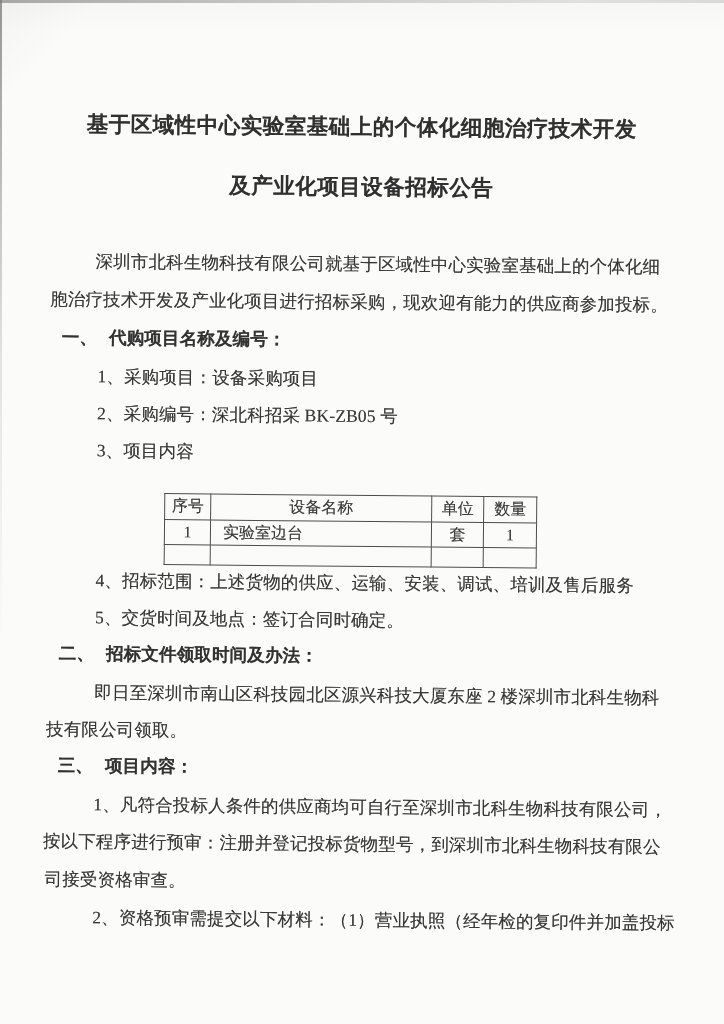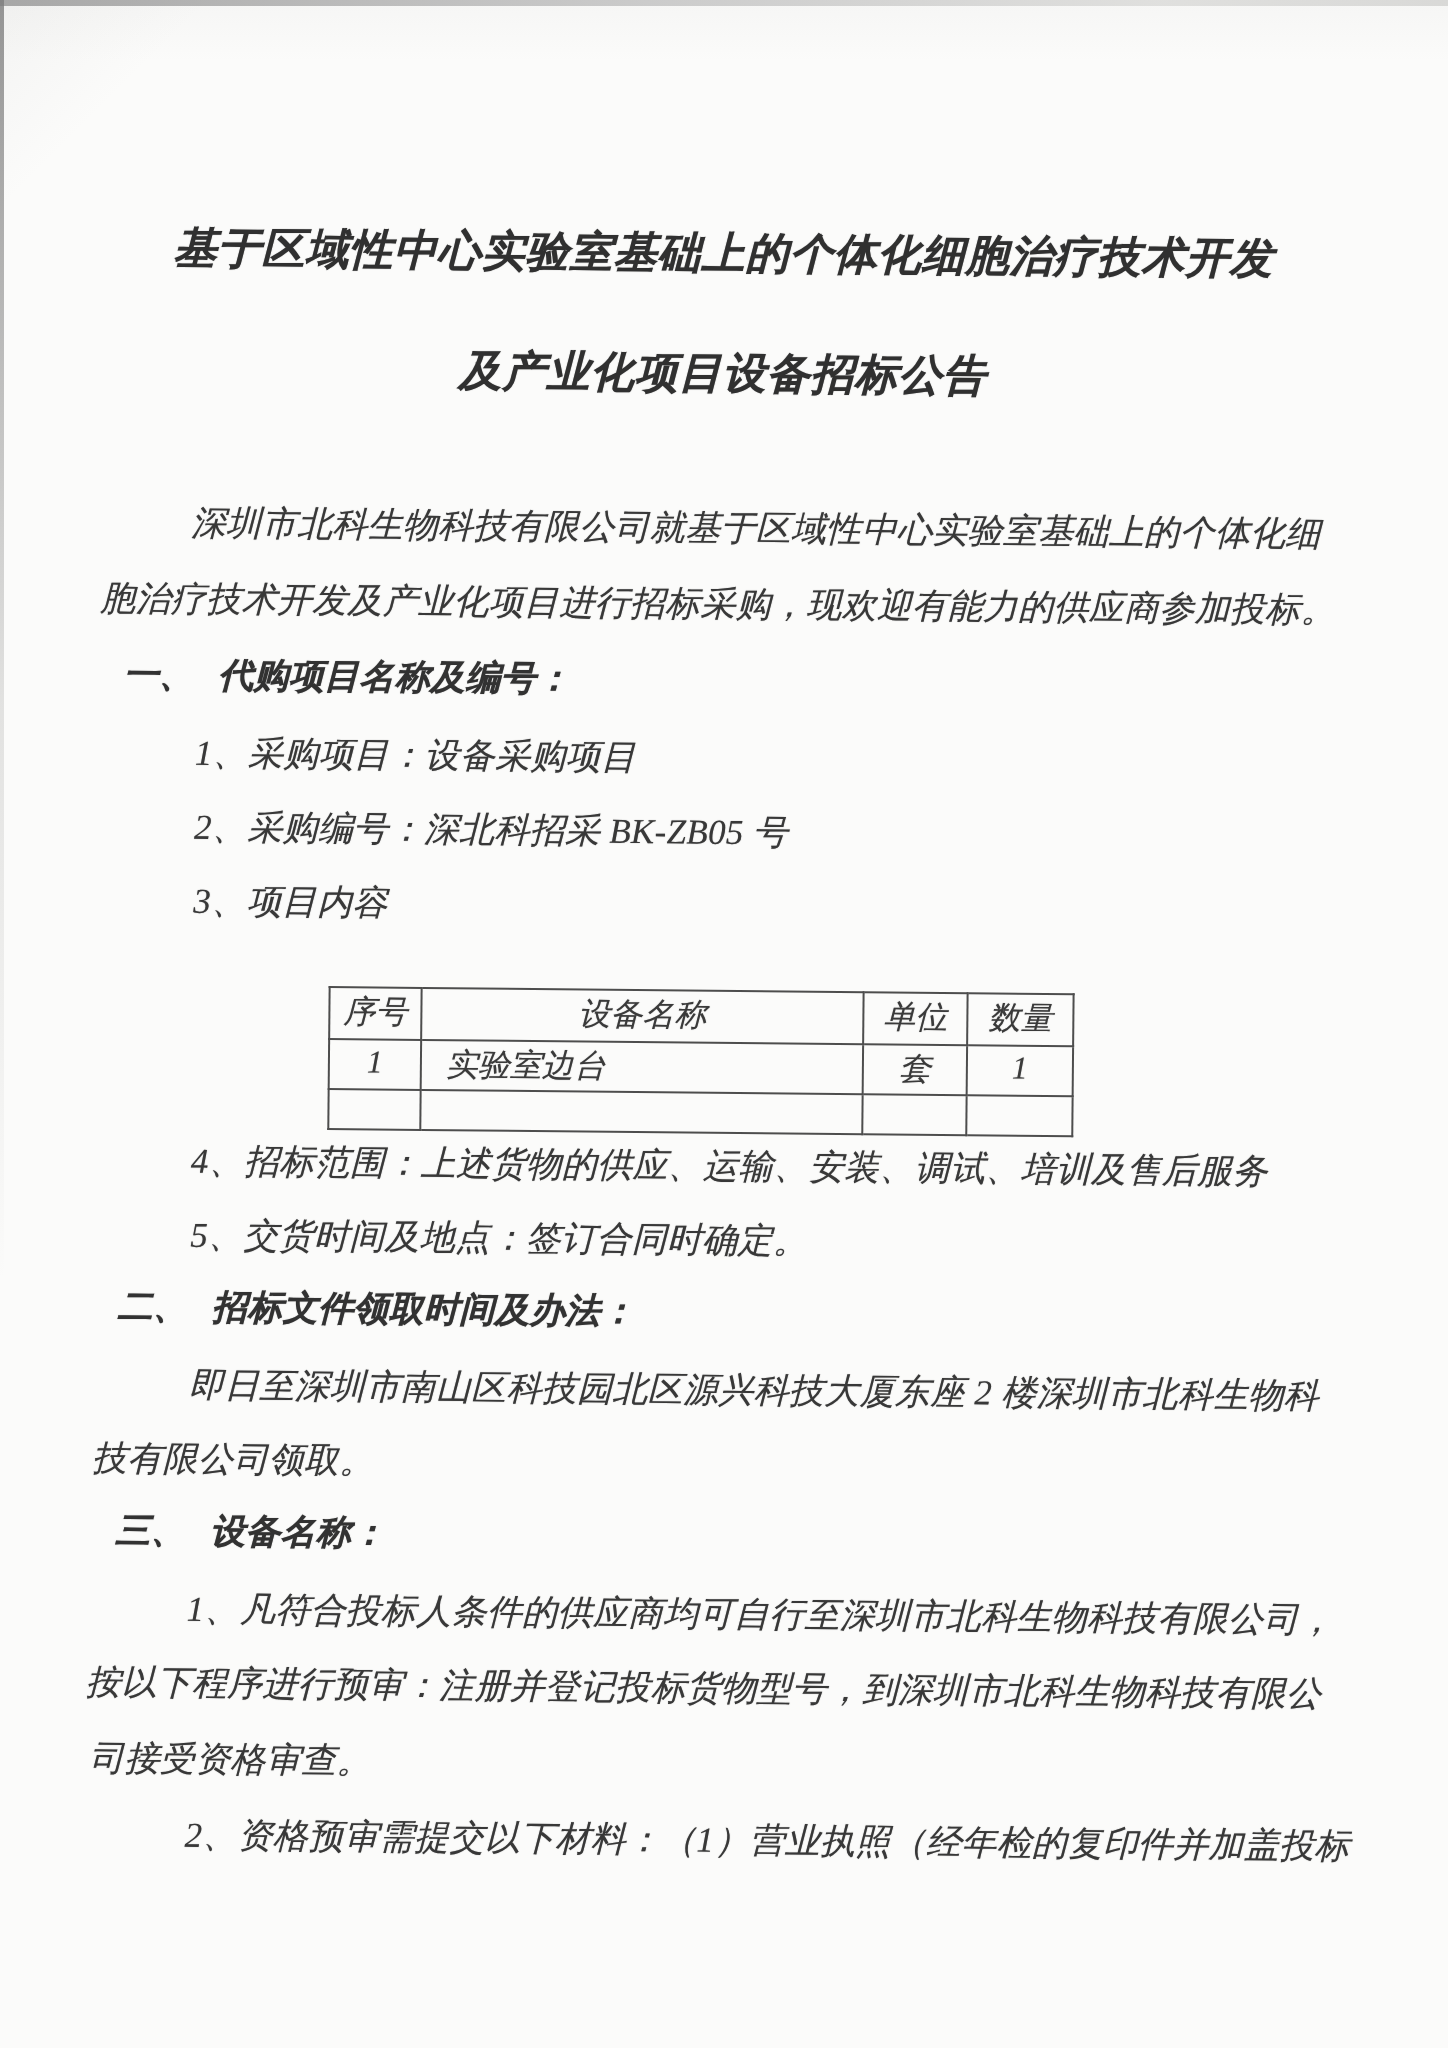--- a/index.html
+++ b/index.html
@@ -12,21 +12,20 @@
     width: 724px;
     height: 1024px;
     margin: 0 auto;
     background: #fbfbfa;
     background-image:
       linear-gradient(135deg, rgba(210,210,208,0.18) 0%, rgba(255,255,255,0) 6%),
       linear-gradient(to bottom, rgba(200,200,198,0.10) 0%, rgba(255,255,255,0) 3%);
     overflow: hidden;
     font-family: "Liberation Serif", "DejaVu Serif", serif;
     color: #383838;
-    font-style: italic;
   }
   
   .edge-top {
     position: absolute;
     top: 0; left: 0;
     width: 100%; height: 3px;
     background: linear-gradient(to right, #8f8f8f, #bdbdbd 45%, #d8d8d6 80%, #cfcfcd);
     opacity: 0.75;
   }
   .edge-left {
@@ -148,21 +147,21 @@
     <div class="line" style="top:607px; left:100px">5、交货时间及地点：签订合同时确定。</div>
 
     <div class="line section-head" style="top:643px; left:64px">
       <span class="sec-num">二、</span><span>招标文件领取时间及办法：</span>
     </div>
 
     <div class="line" style="top:682px; left:100px">即日至深圳市南山区科技园北区源兴科技大厦东座 2 楼深圳市北科生物科</div>
     <div class="line" style="top:719px; left:52px">技有限公司领取。</div>
 
     <div class="line section-head" style="top:755px; left:64px">
-      <span class="sec-num">三、</span><span>设备名称：</span>
+      <span class="sec-num">三、</span><span>项目内容：</span>
     </div>
 
     <div class="line" style="top:794px; left:100px">1、凡符合投标人条件的供应商均可自行至深圳市北科生物科技有限公司，</div>
     <div class="line" style="top:831px; left:50px">按以下程序进行预审：注册并登记投标货物型号，到深圳市北科生物科技有限公</div>
     <div class="line" style="top:869px; left:52px">司接受资格审查。</div>
     <div class="line" style="top:907px; left:100px">2、资格预审需提交以下材料：（1）营业执照（经年检的复印件并加盖投标</div>
 
   </div>
 </div>
 

